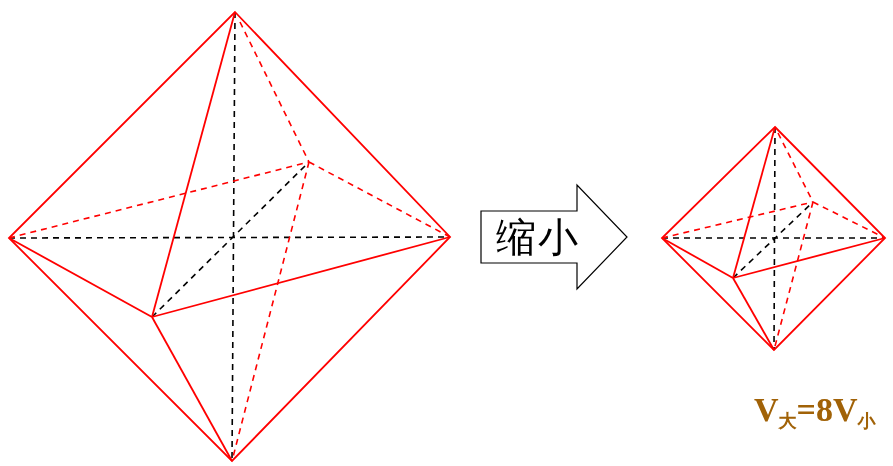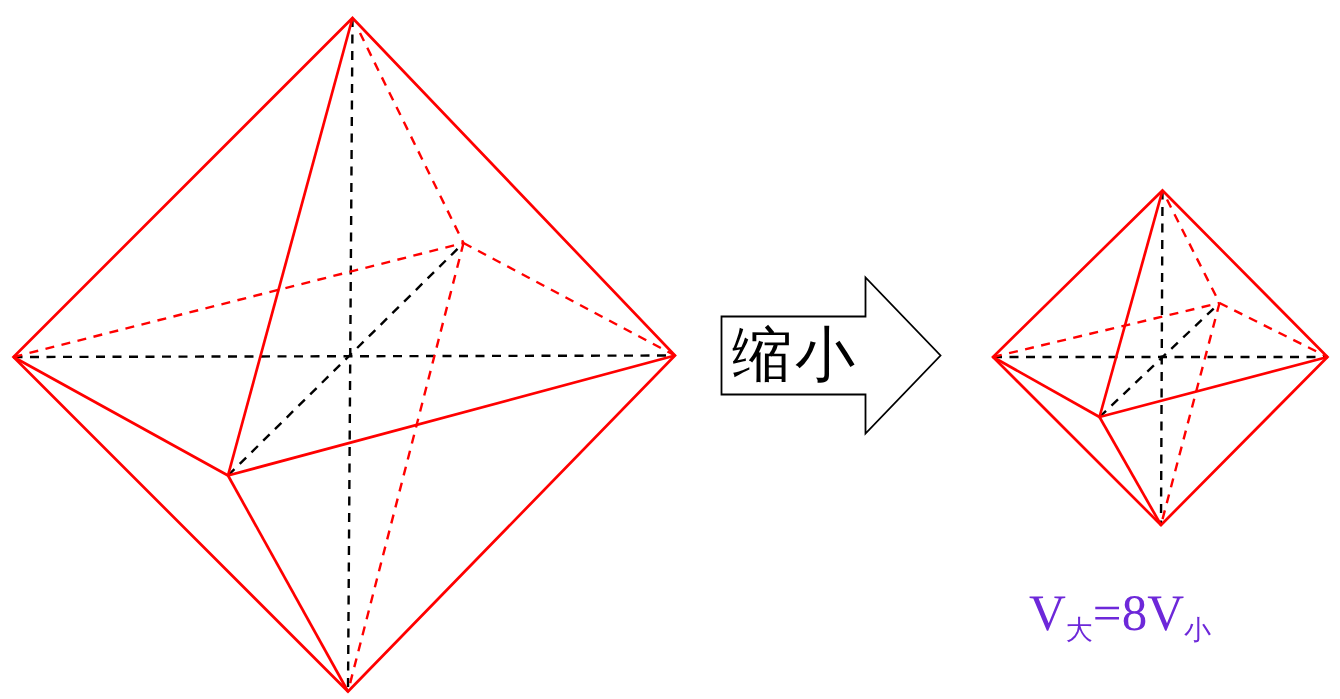--- a/index.html
+++ b/index.html
@@ -1,21 +1,21 @@
 <!DOCTYPE html>
 <html><head>
   <meta charset="utf-8">
   <style>
     html, body { margin: 0; padding: 0; background: #ffffff; }
     body { width: 893px; height: 466px; position: relative; overflow: hidden; font-family: "DejaVu Serif", serif; }
     svg { position: absolute; left: 0; top: 0; }
     .solid { stroke-width: 1.8; fill: none; }
     .dash { stroke-width: 1.6; fill: none; stroke-dasharray: 6 5; }
-    .arrow-label { position: absolute; left: 488px; top: 210px; width: 92px; height: 54px; font-size: 40px; line-height: 54px; color: #000; letter-spacing: 2px; font-family: "DejaVu Serif", serif; }
-    .formula { position: absolute; left: 686px; top: 388px; height: 50px; font-size: 34px; line-height: 44px; color: #6d28d9; font-family: "Liberation Serif", serif; white-space: nowrap; }
+    .arrow-label { position: absolute; left: 488px; top: 210px; width: 92px; height: 54px; font-size: 40px; line-height: 54px; color: #000; letter-spacing: 2px; font-family: "DejaVu Serif", serif; text-align: right; }
+    .formula { position: absolute; left: 754px; top: 388px; height: 50px; font-size: 34px; line-height: 44px; color: #a16207; font-family: "Liberation Serif", serif; white-space: nowrap; font-weight: bold; }
     .formula .sub { font-size: 18px; vertical-align: -6px; font-family: "DejaVu Sans", sans-serif; }
   </style>
 </head>
 <body>
 
 <svg width="893" height="466" viewBox="0 0 893 466">
 
   <g>
 
     <line class="dash" stroke="#000" x1="235" y1="12" x2="232" y2="461"></line>

